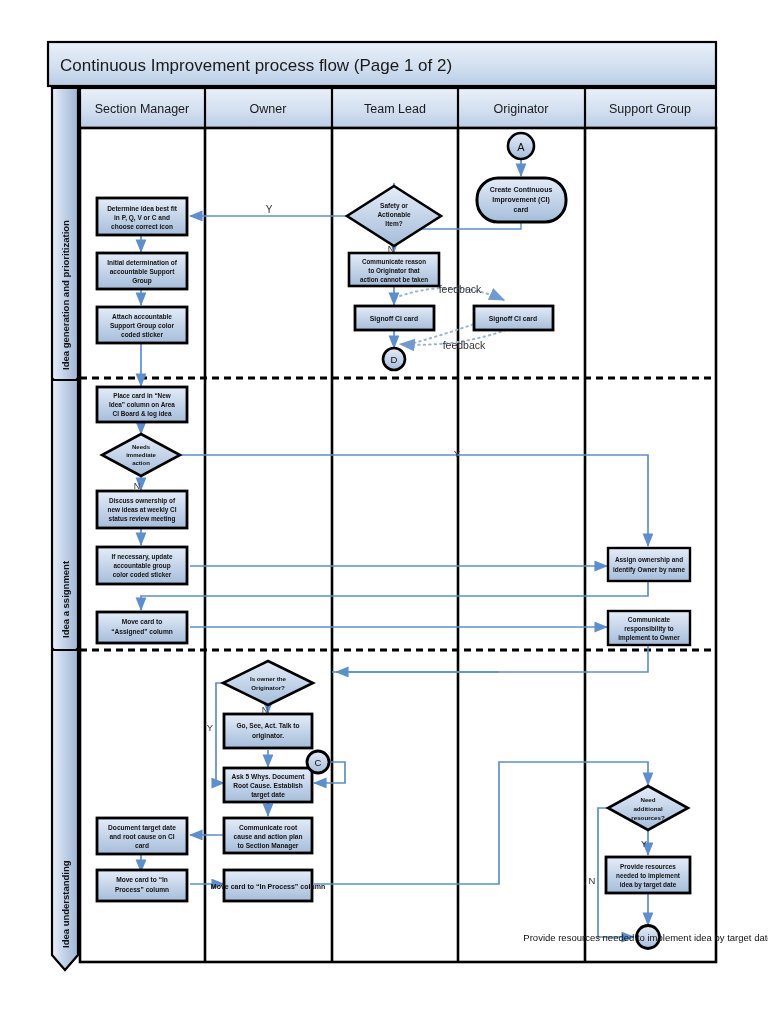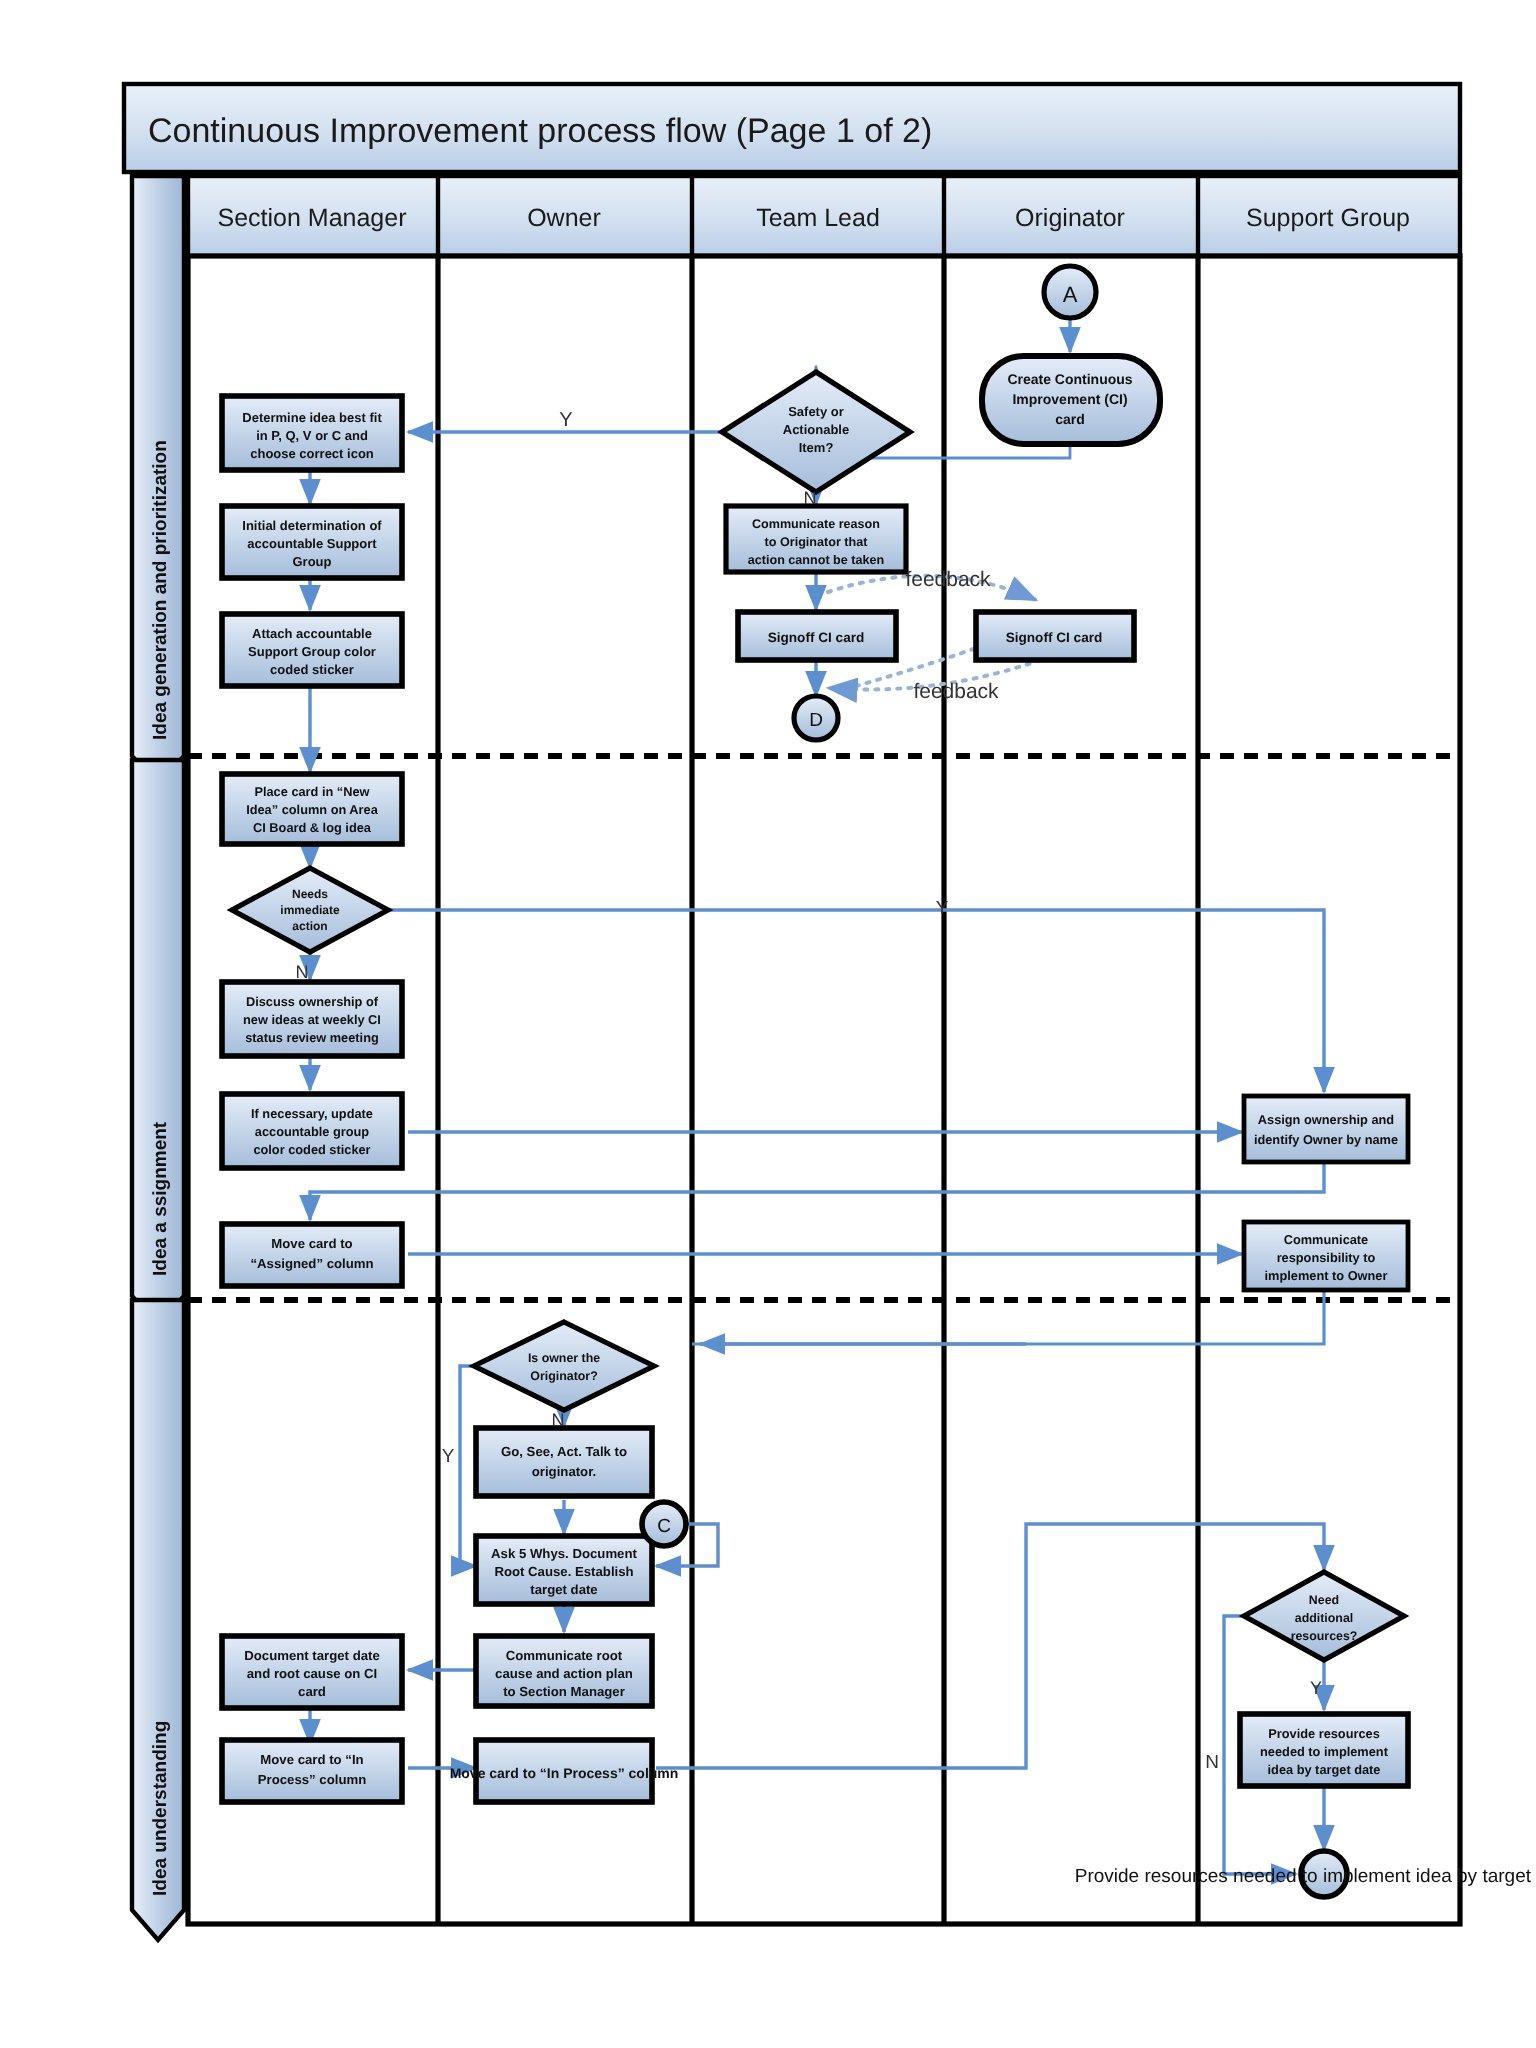--- a/index.html
+++ b/index.html
@@ -1,17 +1,17 @@
 <!DOCTYPE html>
 <html><head>
 <meta charset="utf-8">
 <style>
   html,body{margin:0;padding:0;background:#ffffff;}
   body{width:768px;height:1024px;font-family:"Liberation Sans",sans-serif;position:relative;overflow:hidden;}
-  #stage{position:absolute;left:14px;top:0;width:724px;height:1024px;}
+  #stage{position:absolute;left:0;top:0;width:724px;height:1024px;}
   svg{position:absolute;left:0;top:0;}
   .txt{font-family:"Liberation Sans",sans-serif;}
 </style>
 </head>
 <body>
 
 <div id="stage">
   <svg width="768" height="1024" viewBox="0 0 768 1024" xmlns="http://www.w3.org/2000/svg">
     <defs>
       <linearGradient id="gHdr" x1="0" y1="0" x2="0" y2="1">

